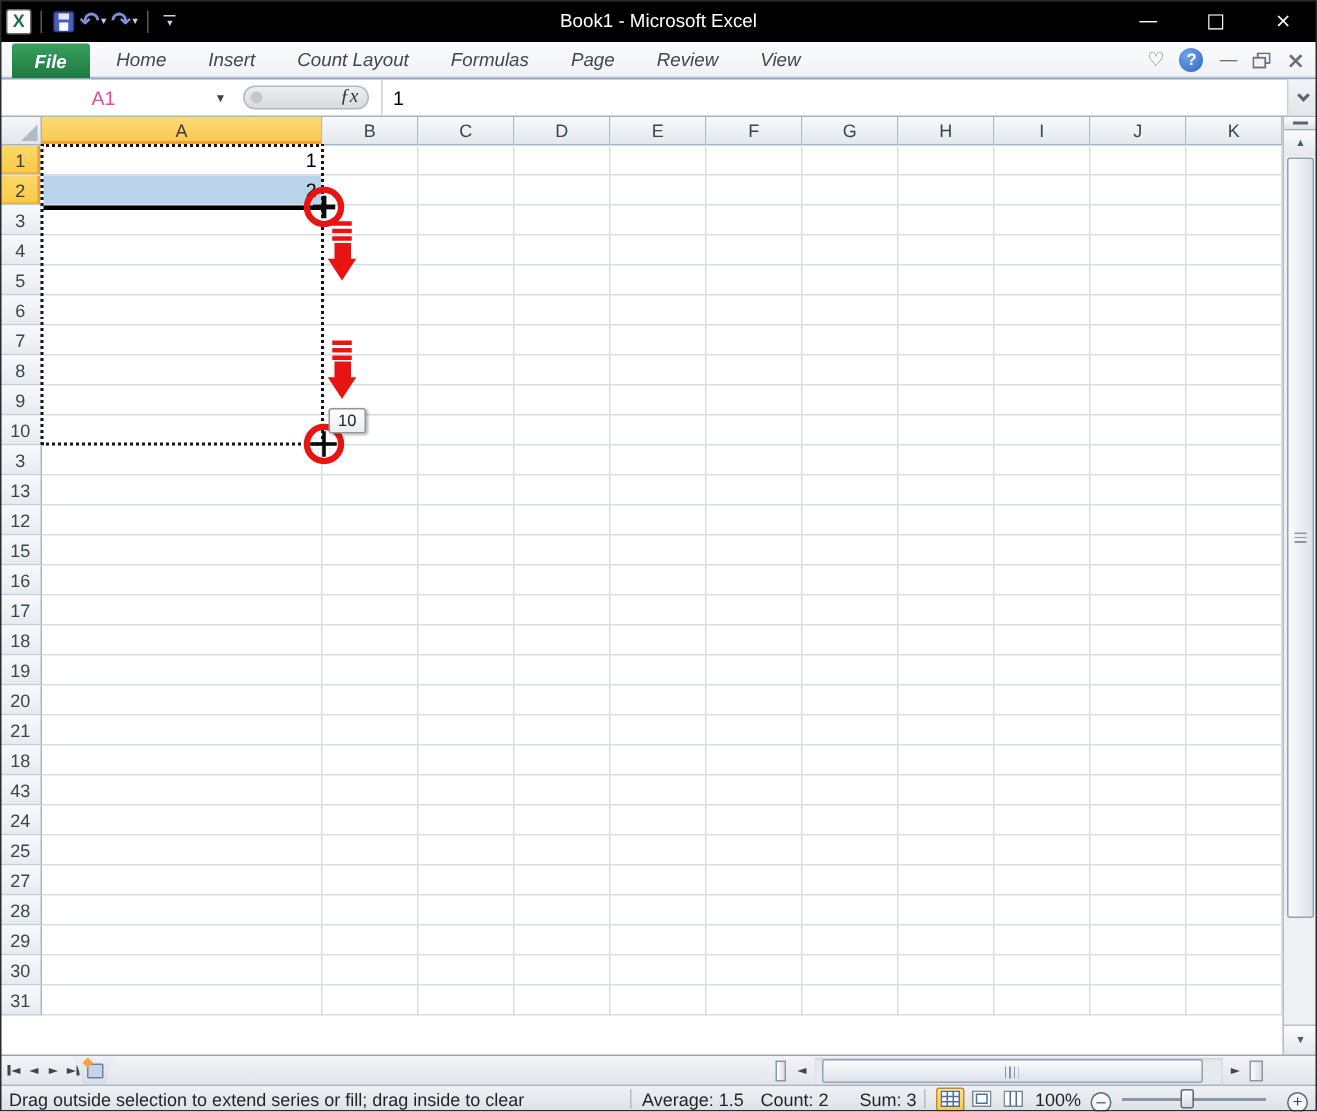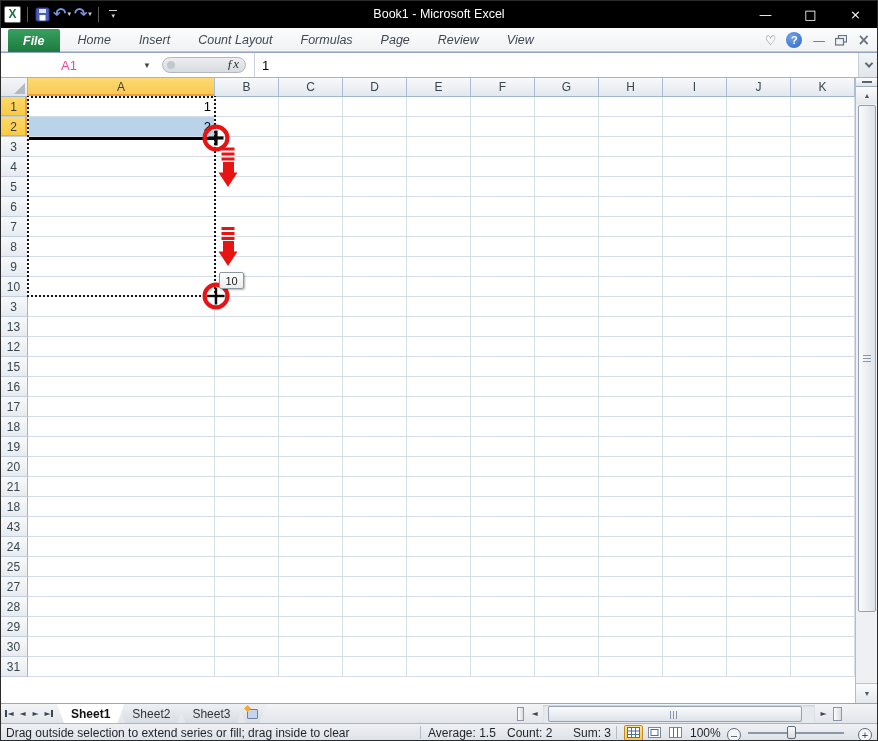--- a/index.html
+++ b/index.html
@@ -697,25 +697,20 @@
         <span class="bar"></span>
         <span>◄</span>
       </div>
     <div class="nb">◄</div>
     <div class="nb">►</div>
     <div class="nb">
         <span>►</span>
         <span class="bar"></span>
       </div>
   </div>
-  <div class="sheettabs">
-      <div class="stab stab-active">Sheet1</div>
-      <div class="stab">Sheet2</div>
-      <div class="stab">Sheet3</div>
-    </div>
   <div class="ins-tab">
     <div class="ins-sheet"></div>
   </div>
   <div class="hs-handle"></div>
   <div class="hs-btn" style="left:526px">◄</div>
   <div class="hs-track"></div>
   <div class="hs-thumb"></div>
   <div class="hs-btn" style="left:815px">►</div>
   <div class="hs-endbox"></div>
 </div>

